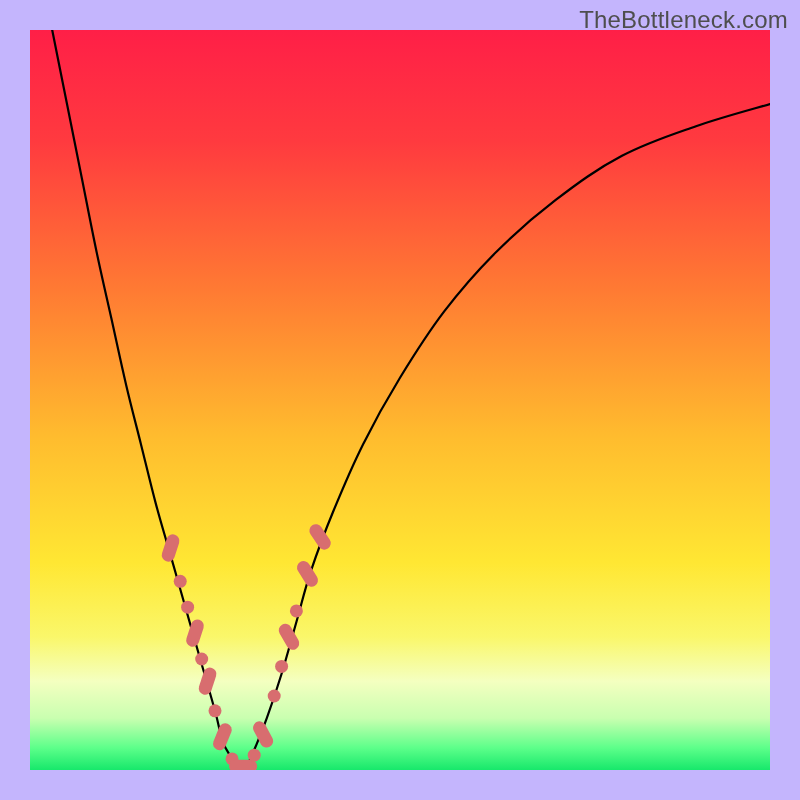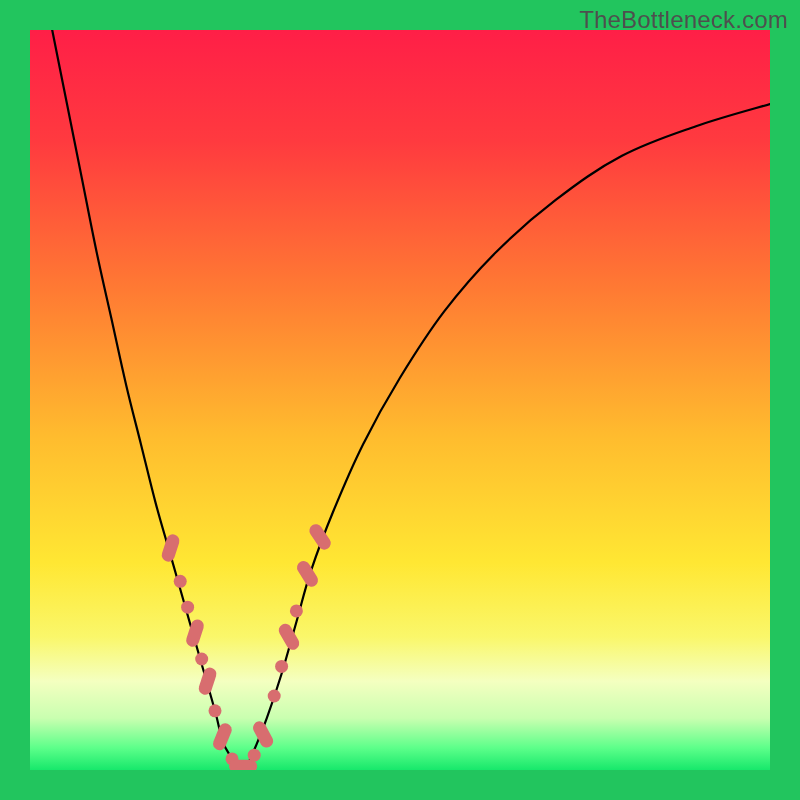--- a/index.html
+++ b/index.html
@@ -8,21 +8,21 @@
     width: 800px;
     height: 800px;
     overflow: hidden;
     background: #000;
     font-family: Arial, Helvetica, sans-serif;
   }
   .frame {
     position: relative;
     width: 800px;
     height: 800px;
-    background: #22c55e;
+    background: #c4b5fd;
     text-align: center;
   }
   .plot-area {
     position: absolute;
     left: 30px;
     top: 30px;
     width: 740px;
     height: 740px;
     overflow: hidden;
   }

